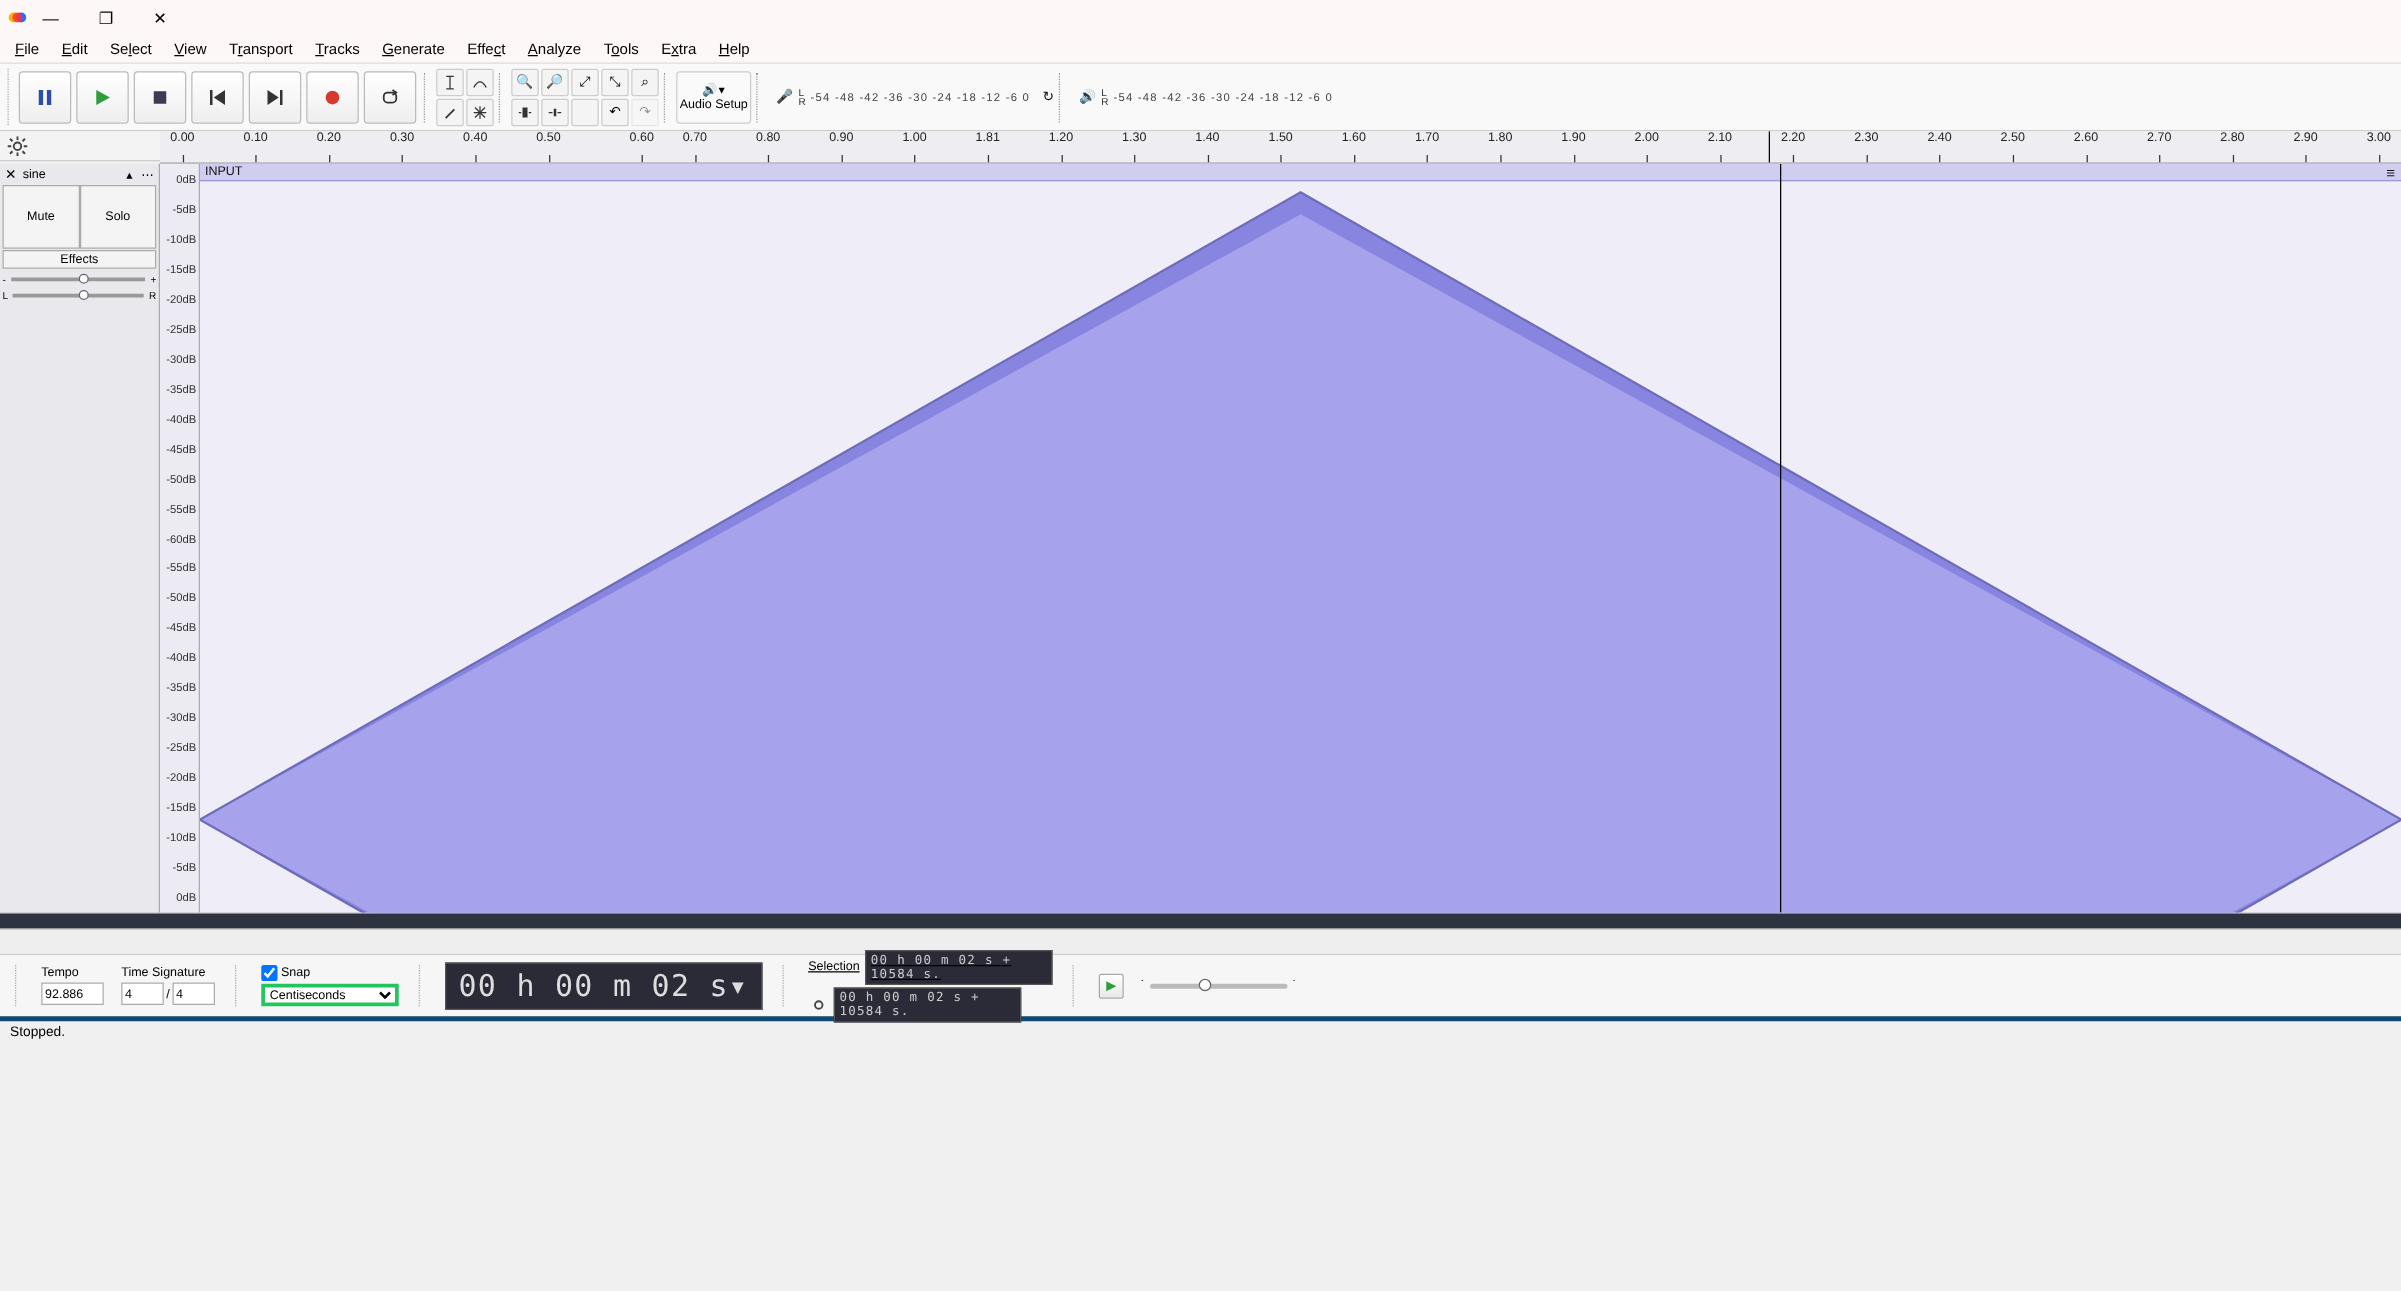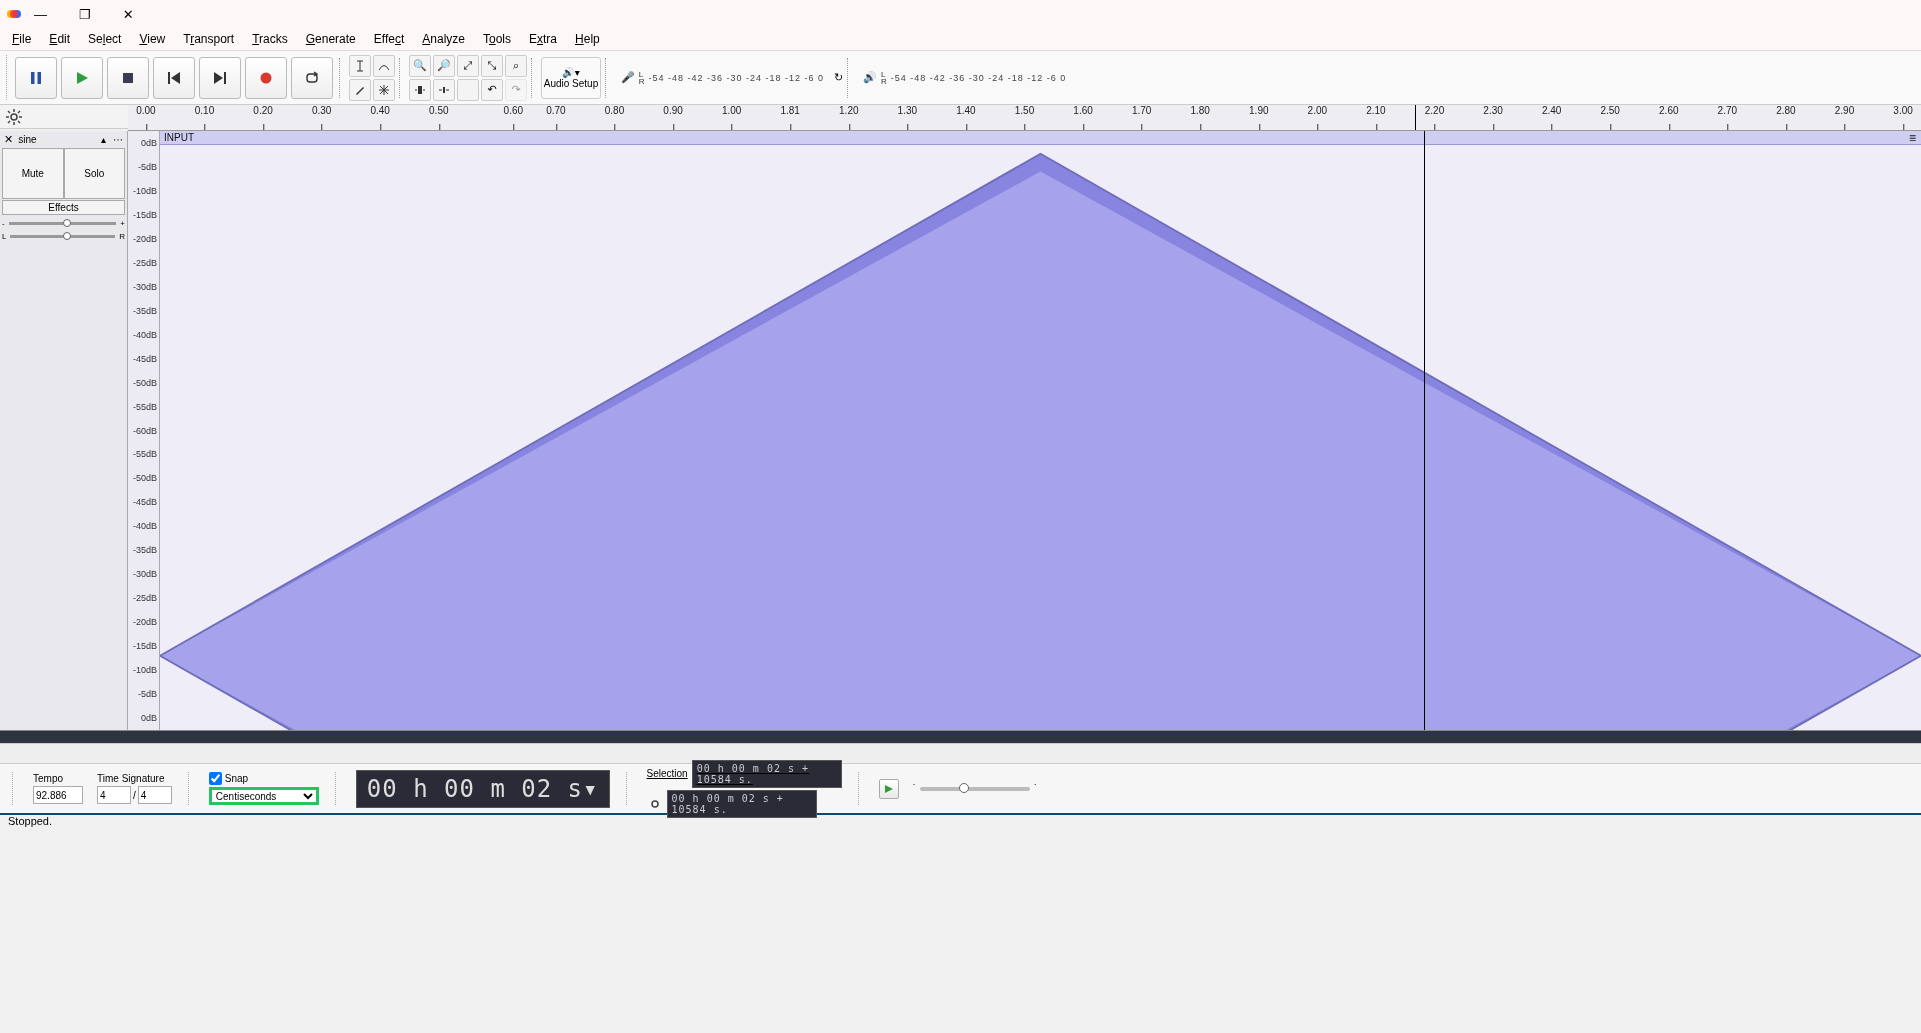--- a/index.html
+++ b/index.html
@@ -63,21 +63,21 @@
 .bt-group { display:flex; flex-direction:column; gap:2px; }
 .bt-label { font-size:10px; }
 .num-input { width:50px; height:18px; border:1px solid #aaa; font-size:10px; padding:0 2px; }
 .select-input { width:110px; height:18px; border:3px solid #22c55e; font-size:10px; background:#fff; }
 .time-display { background:#2b2b38; color:#ddd; font-family:monospace; font-size:24px; padding:4px 10px; border:1px solid #555; letter-spacing:1px; }
 .sel-display { background:#2b2b38; color:#ccc; font-family:monospace; font-size:10px; padding:2px 4px; border:1px solid #555; letter-spacing:1px; width:150px; }
 .mini-play { width:20px; height:20px; background:linear-gradient(#fff,#e8e8e8); border:1px solid #aaa; border-radius:2px; display:flex; align-items:center; justify-content:center; cursor:pointer; }
 .speed-slider-row { width:110px; height:4px; background:#bbb; position:relative; border-radius:2px; }
 .speed-thumb { position:absolute; top:-4px; left:35%; width:10px; height:10px; background:#fff; border:1px solid #666; border-radius:50%; }
 
-.statusbar { height:22px; background:#f0f0f0; border-top:2px solid #0c4a6e; display:flex; align-items:flex-start; padding:0 8px; font-size:11px; }
+.statusbar { height:22px; background:#f0f0f0; border-top:4px solid #0c4a6e; display:flex; align-items:center; padding:0 8px; font-size:11px; }
 .drag-handle { width:5px; align-self:stretch; border-left:1px dotted #aaa; margin:4px 2px; cursor:grab; }
 </style>
 </head>
 <body>
 
 <div class="titlebar">
   <span class="app-icon">
     <svg viewBox="0 0 16 16">
         <circle cx="5" cy="8" r="4" fill="#f7b500"></circle>
         <circle cx="11" cy="8" r="4" fill="#2b6cff"></circle>

